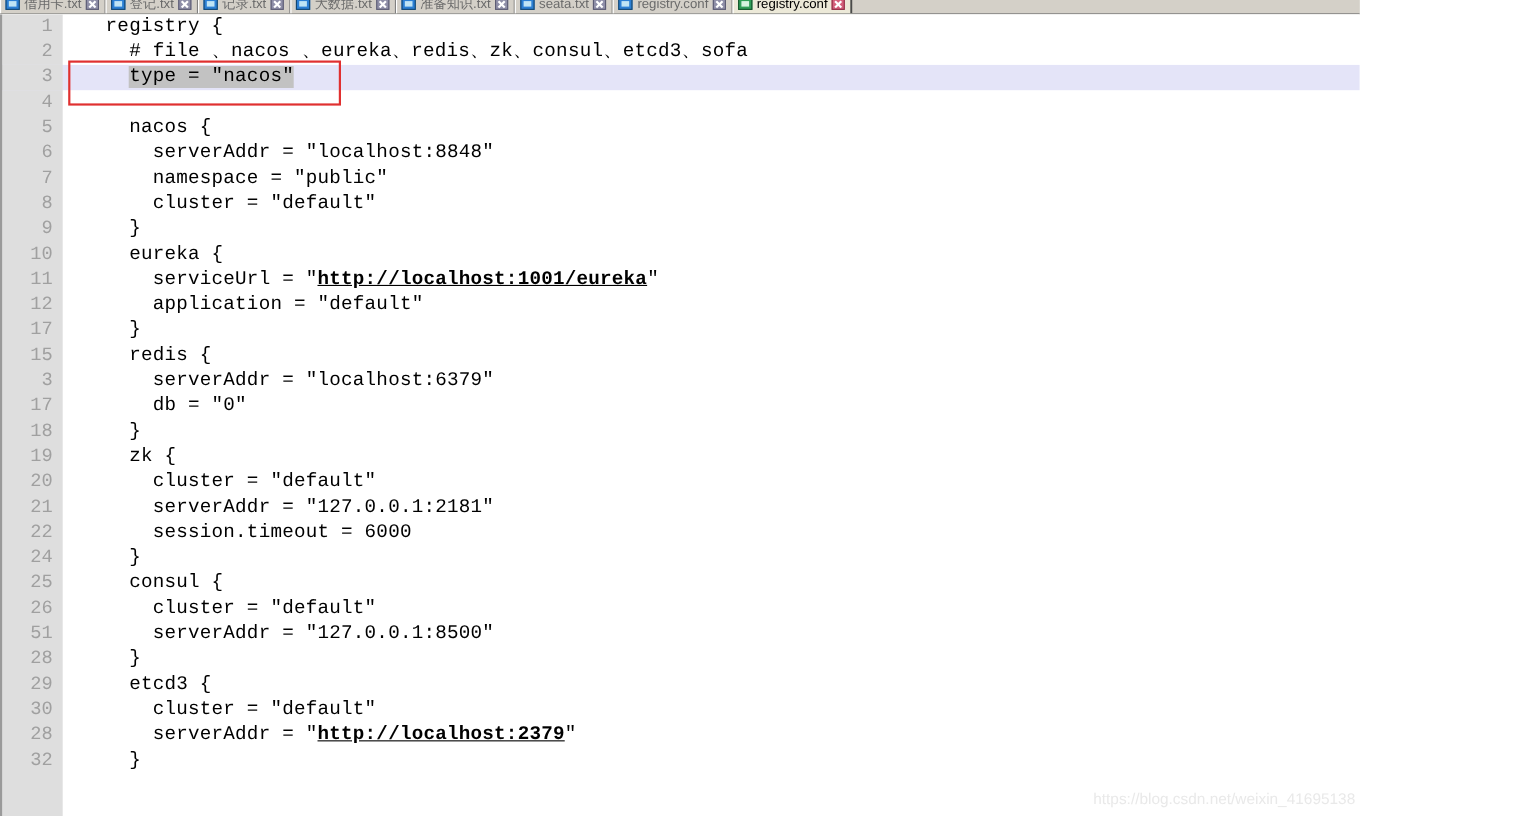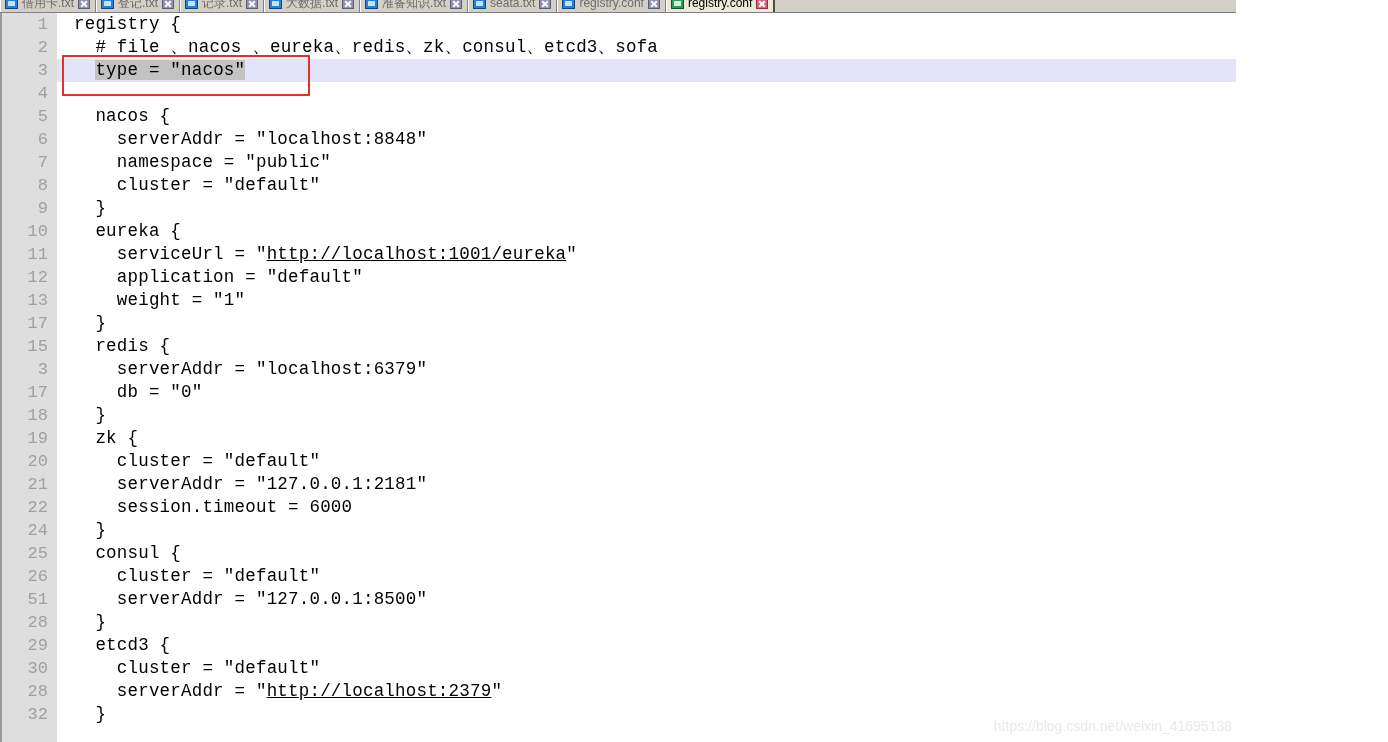--- a/index.html
+++ b/index.html
@@ -143,31 +143,31 @@
     text-align: right;
     font-family: "Liberation Mono", "DejaVu Sans Mono", monospace;
     font-size: 17px;
     color: #a0a0a0;
     user-select: none;
   }
   .line.hl .lineno { background: #dedede; }
 
   .code {
     flex: 1 1 auto;
-    padding-left: 17px;
+    padding-left: 39px;
     font-family: "Liberation Mono", "DejaVu Sans Mono", monospace;
     font-size: 17.5px;
     color: #000000;
     white-space: pre;
     letter-spacing: 0.2px;
   }
   .sel {
     background: #c2c2c2;
   }
-  .url { text-decoration: underline; }
+  .url { text-decoration: underline; font-weight: bold; }
 
   
   .annot-box {
     position: absolute;
     left: 62px;
     top: 42px;
     width: 248px;
     height: 41px;
     border: 2px solid #e03030;
     z-index: 5;
@@ -245,21 +245,20 @@
         <div class="line hl"><span class="lineno">3</span><span class="code">  <span class="sel">type = "nacos"</span></span></div>
         <div class="line"><span class="lineno">4</span><span class="code"></span></div>
         <div class="line"><span class="lineno">5</span><span class="code">  nacos {</span></div>
         <div class="line"><span class="lineno">6</span><span class="code">    serverAddr = "localhost:8848"</span></div>
         <div class="line"><span class="lineno">7</span><span class="code">    namespace = "public"</span></div>
         <div class="line"><span class="lineno">8</span><span class="code">    cluster = "default"</span></div>
         <div class="line"><span class="lineno">9</span><span class="code">  }</span></div>
         <div class="line"><span class="lineno">10</span><span class="code">  eureka {</span></div>
         <div class="line"><span class="lineno">11</span><span class="code">    serviceUrl = "<span class="url">http://localhost:1001/eureka</span>"</span></div>
         <div class="line"><span class="lineno">12</span><span class="code">    application = "default"</span></div>
-        <div class="line"><span class="lineno">13</span><span class="code">    weight = "1"</span></div>
         <div class="line"><span class="lineno">17</span><span class="code">  }</span></div>
         <div class="line"><span class="lineno">15</span><span class="code">  redis {</span></div>
         <div class="line"><span class="lineno">3</span><span class="code">    serverAddr = "localhost:6379"</span></div>
         <div class="line"><span class="lineno">17</span><span class="code">    db = "0"</span></div>
         <div class="line"><span class="lineno">18</span><span class="code">  }</span></div>
         <div class="line"><span class="lineno">19</span><span class="code">  zk {</span></div>
         <div class="line"><span class="lineno">20</span><span class="code">    cluster = "default"</span></div>
         <div class="line"><span class="lineno">21</span><span class="code">    serverAddr = "127.0.0.1:2181"</span></div>
         <div class="line"><span class="lineno">22</span><span class="code">    session.timeout = 6000</span></div>
         <div class="line"><span class="lineno">24</span><span class="code">  }</span></div>

